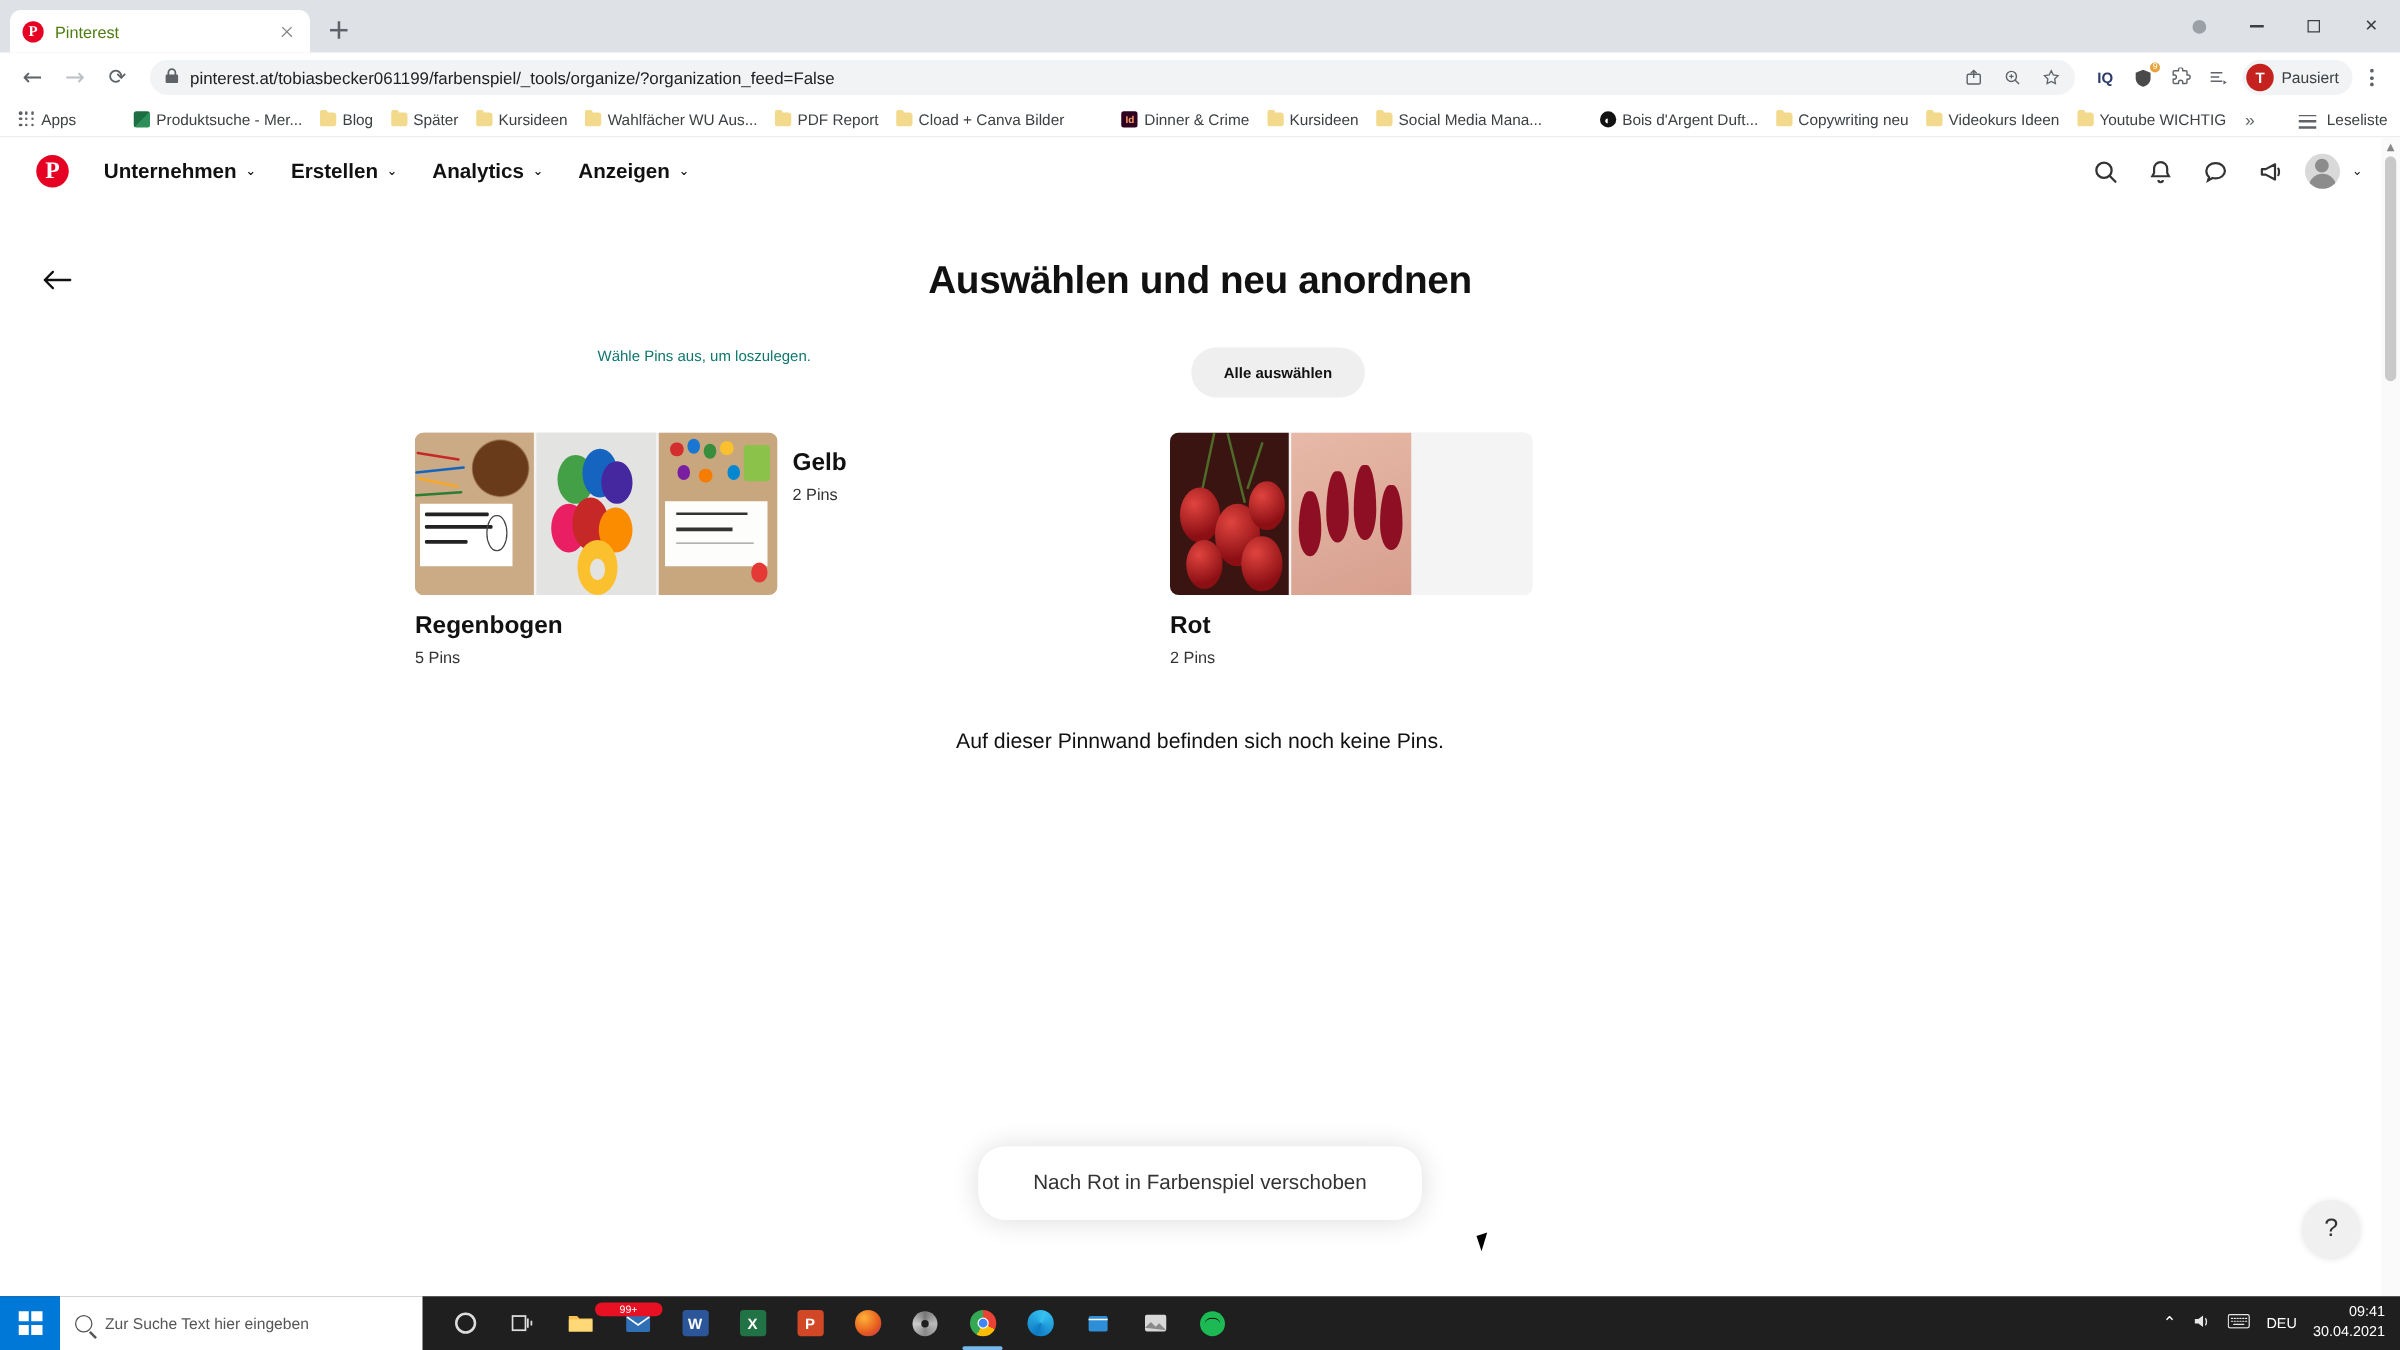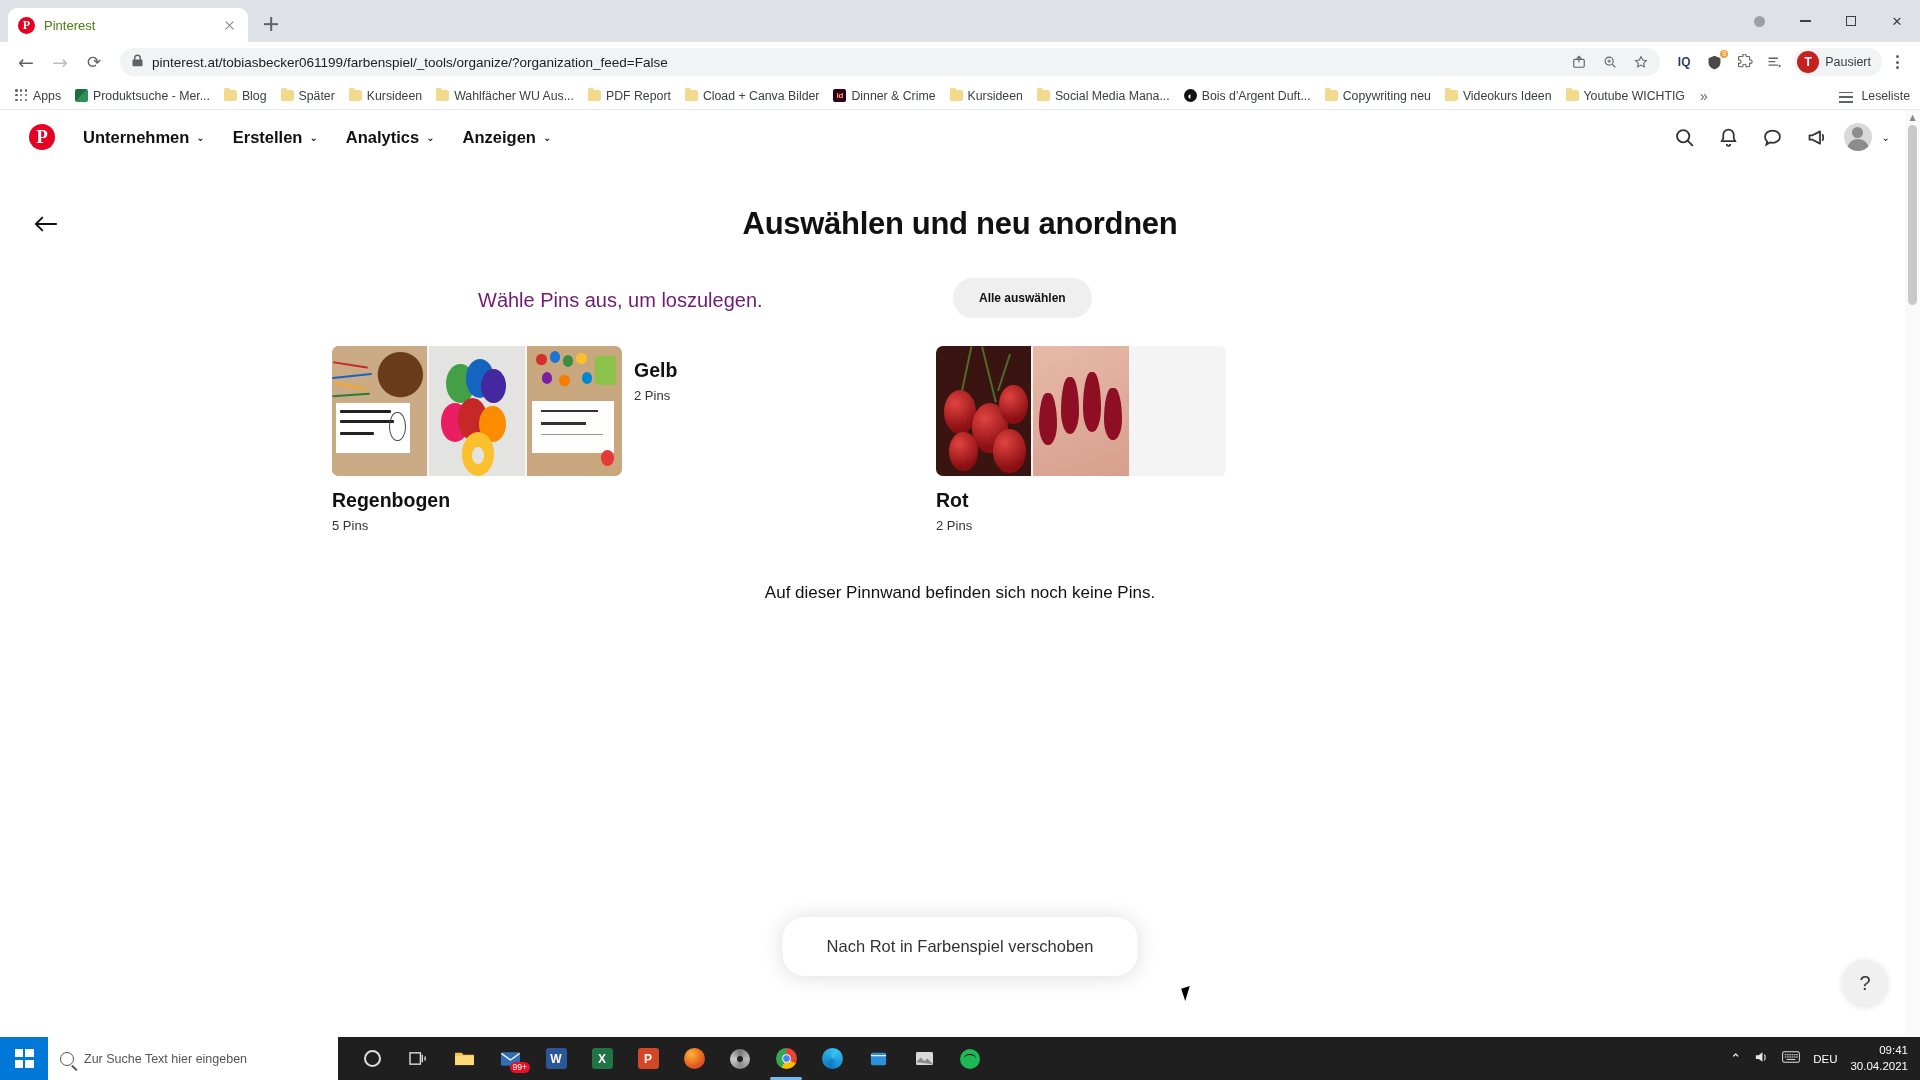--- a/index.html
+++ b/index.html
@@ -114,21 +114,21 @@
   }
   .bm { display:flex; align-items:center; gap:5px; padding: 2px 7px; white-space:nowrap; }
   .bm-label { font-size:12.3px; color:#3c4043; }
   .folder-ic {
     width: 13px; height: 11px; background:#f2d98b; border-radius:1.5px 2.5px 2.5px 1.5px;
     position:relative; flex:none;
   }
   .folder-ic:before{content:"";position:absolute;left:0;top:-2.2px;width:6px;height:3px;background:#f2d98b;border-radius:1.5px 1.5px 0 0;}
   .apps-ic { width:13px;height:13px;display:grid;grid-template-columns:repeat(3,1fr);gap:1.3px;flex:none;}
   .apps-ic i{background:#5f6368;width:2.6px;height:2.6px;border-radius:50%;display:block;}
-  .fav-img { width:13px;height:13px;border-radius:2px;flex:none;}
+  .fav-img { width:13px;height:13px;border-radius:2px;flex:none;margin-left:32px;}
   .fav-green { background: linear-gradient(135deg,#1d6f42 50%, #2f8f5b 50%); }
   .fav-indesign { background:#2e001f; color:#f96; font-size:8px; font-weight:bold; display:flex;align-items:center;justify-content:center;font-family:"Liberation Sans",sans-serif;}
   .fav-bois { background:#111; color:#fff; font-size:9px; display:flex;align-items:center;justify-content:center;border-radius:50%;}
   .bm-overflow { padding: 0 8px; font-size:14px; color:#5f6368; }
   .bm-right { position:absolute; right:10px; display:flex; align-items:flex-end; gap:8px; }
   .list-ic { width:14px;height:11px; display:flex;flex-direction:column;justify-content:space-between;}
   .list-ic i{height:1.6px;background:#5f6368;display:block;width:100%;}
 
   
   .viewport { flex: 1; background:#fff; position:relative; overflow:hidden; }
@@ -163,21 +163,21 @@
   }
   .back-arrow {
     position:absolute; left: 28px; top: 96px; width: 36px; height:36px;
     display:flex; align-items:center; justify-content:center;
   }
 
   .subrow {
     display:flex; align-items:center; justify-content:center; gap: 0px;
     margin-top: 36px; position:relative; height: 46px;
   }
-  .sub-text { font-size: 20px; color:#701a75; position:absolute; left: 478px; top: 11px;}
+  .sub-text { font-size: 12px; color:#0f766e; position:absolute; left: 478px; top: 0;}
   .btn-select-all {
     position:absolute; left: 953px; top: 0px;
     background:#efefef; color:#111; border:none; border-radius: 24px;
     padding: 13px 26px; font-size: 12px; font-weight: 700; cursor:pointer;
     font-family:"Liberation Sans", sans-serif;
   }
 
   .boards {
     margin-top: 22px; display:flex; gap: 12px; padding-left: 332px;
   }
@@ -266,21 +266,21 @@
   .tb-search {
     width: 290px; height:43px; background:#fff; color:#555;
     display:flex; align-items:center; gap:10px; padding: 0 12px; font-size: 12.5px;
   }
   .mag { width:14px;height:14px;border:1.6px solid #555;border-radius:50%;position:relative;flex:none;}
   .mag:after{content:"";position:absolute;right:-5px;bottom:-4px;width:7px;height:1.6px;background:#555;transform:rotate(45deg);}
   .tb-apps { display:flex; align-items:center; gap: 2px; margin-left: 12px; }
   .tb-app { width:44px;height:43px;display:flex;align-items:center;justify-content:center;position:relative;}
   .tb-app.active:after{content:"";position:absolute;bottom:0;left:6px;right:6px;height:2.6px;background:#76b9ed;border-radius:2px;}
   .sq { width:21px;height:21px;border-radius:3px;display:flex;align-items:center;justify-content:center;font-size:12px;font-weight:bold;color:#fff;font-family:"Liberation Sans",sans-serif;}
-  .badge99 {position:absolute;top:5px;right:2px;background:#e81123;color:#fff;font-size:8.5px;border-radius:8px;padding:0 3px;line-height:11px;margin-top:20px;}
+  .badge99 {position:absolute;top:5px;right:2px;background:#e81123;color:#fff;font-size:8.5px;border-radius:8px;padding:0 20px;line-height:11px;}
   .tray { margin-left:auto; display:flex; align-items:center; gap: 13px; padding-right: 12px; font-size: 11.5px;}
   .tray-clock { text-align:right; line-height:1.35; font-size:11.5px;}
   .tray-ic { font-size: 13px; font-family:"DejaVu Sans",sans-serif; }
 </style>
 </head>
 <body>
 
 <div class="browser">
 
   <div class="tabstrip">

